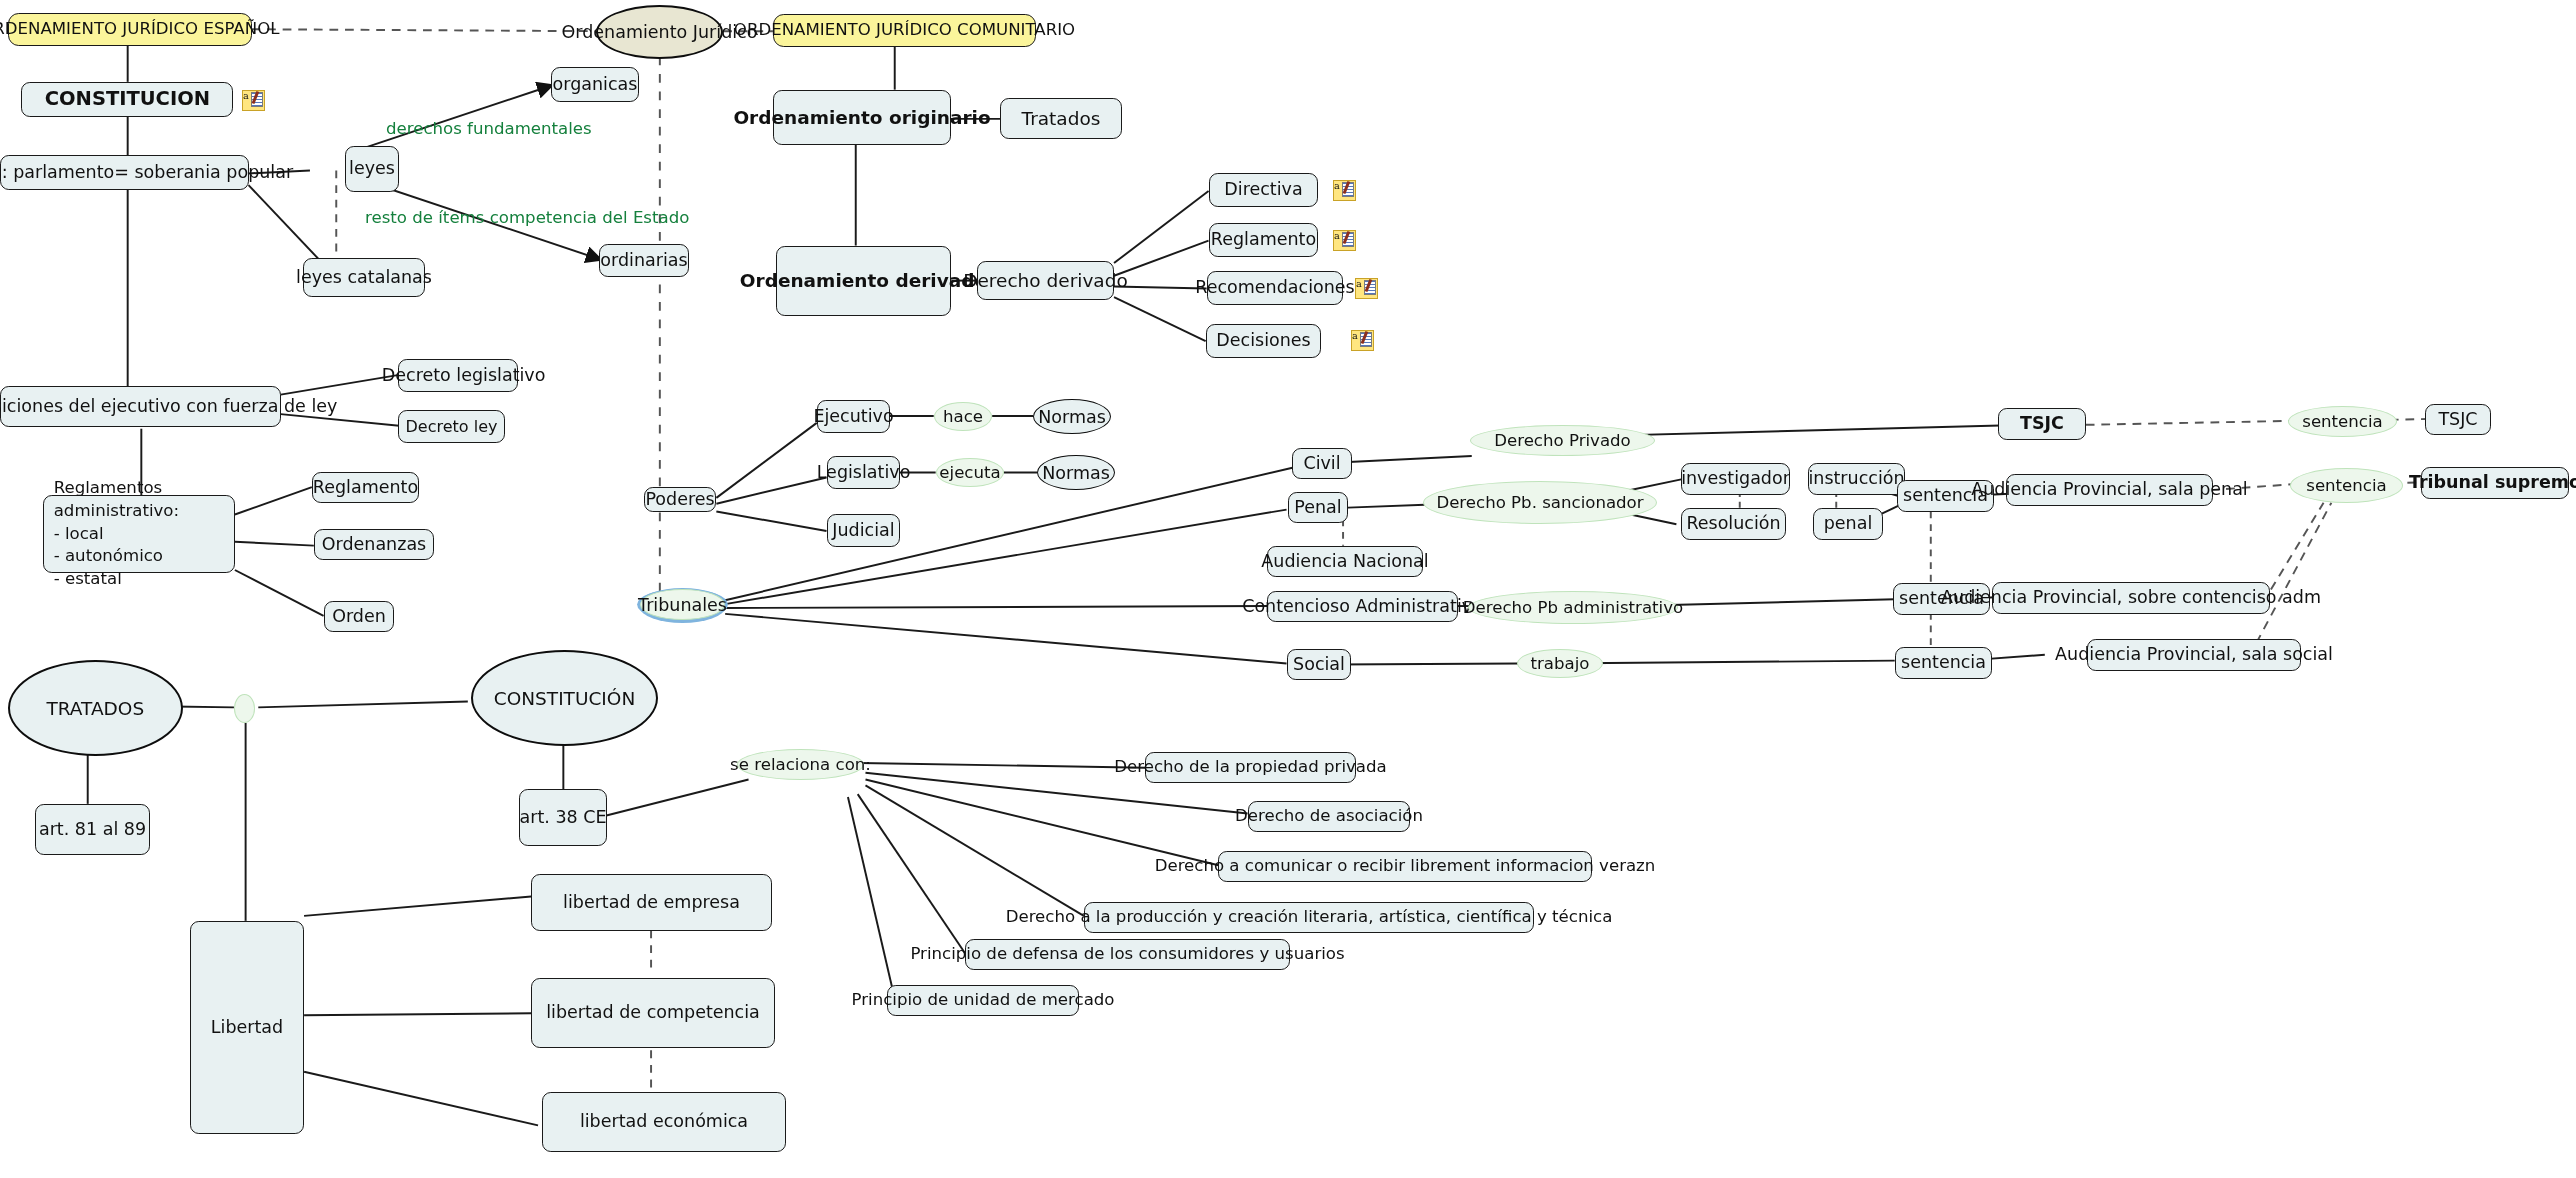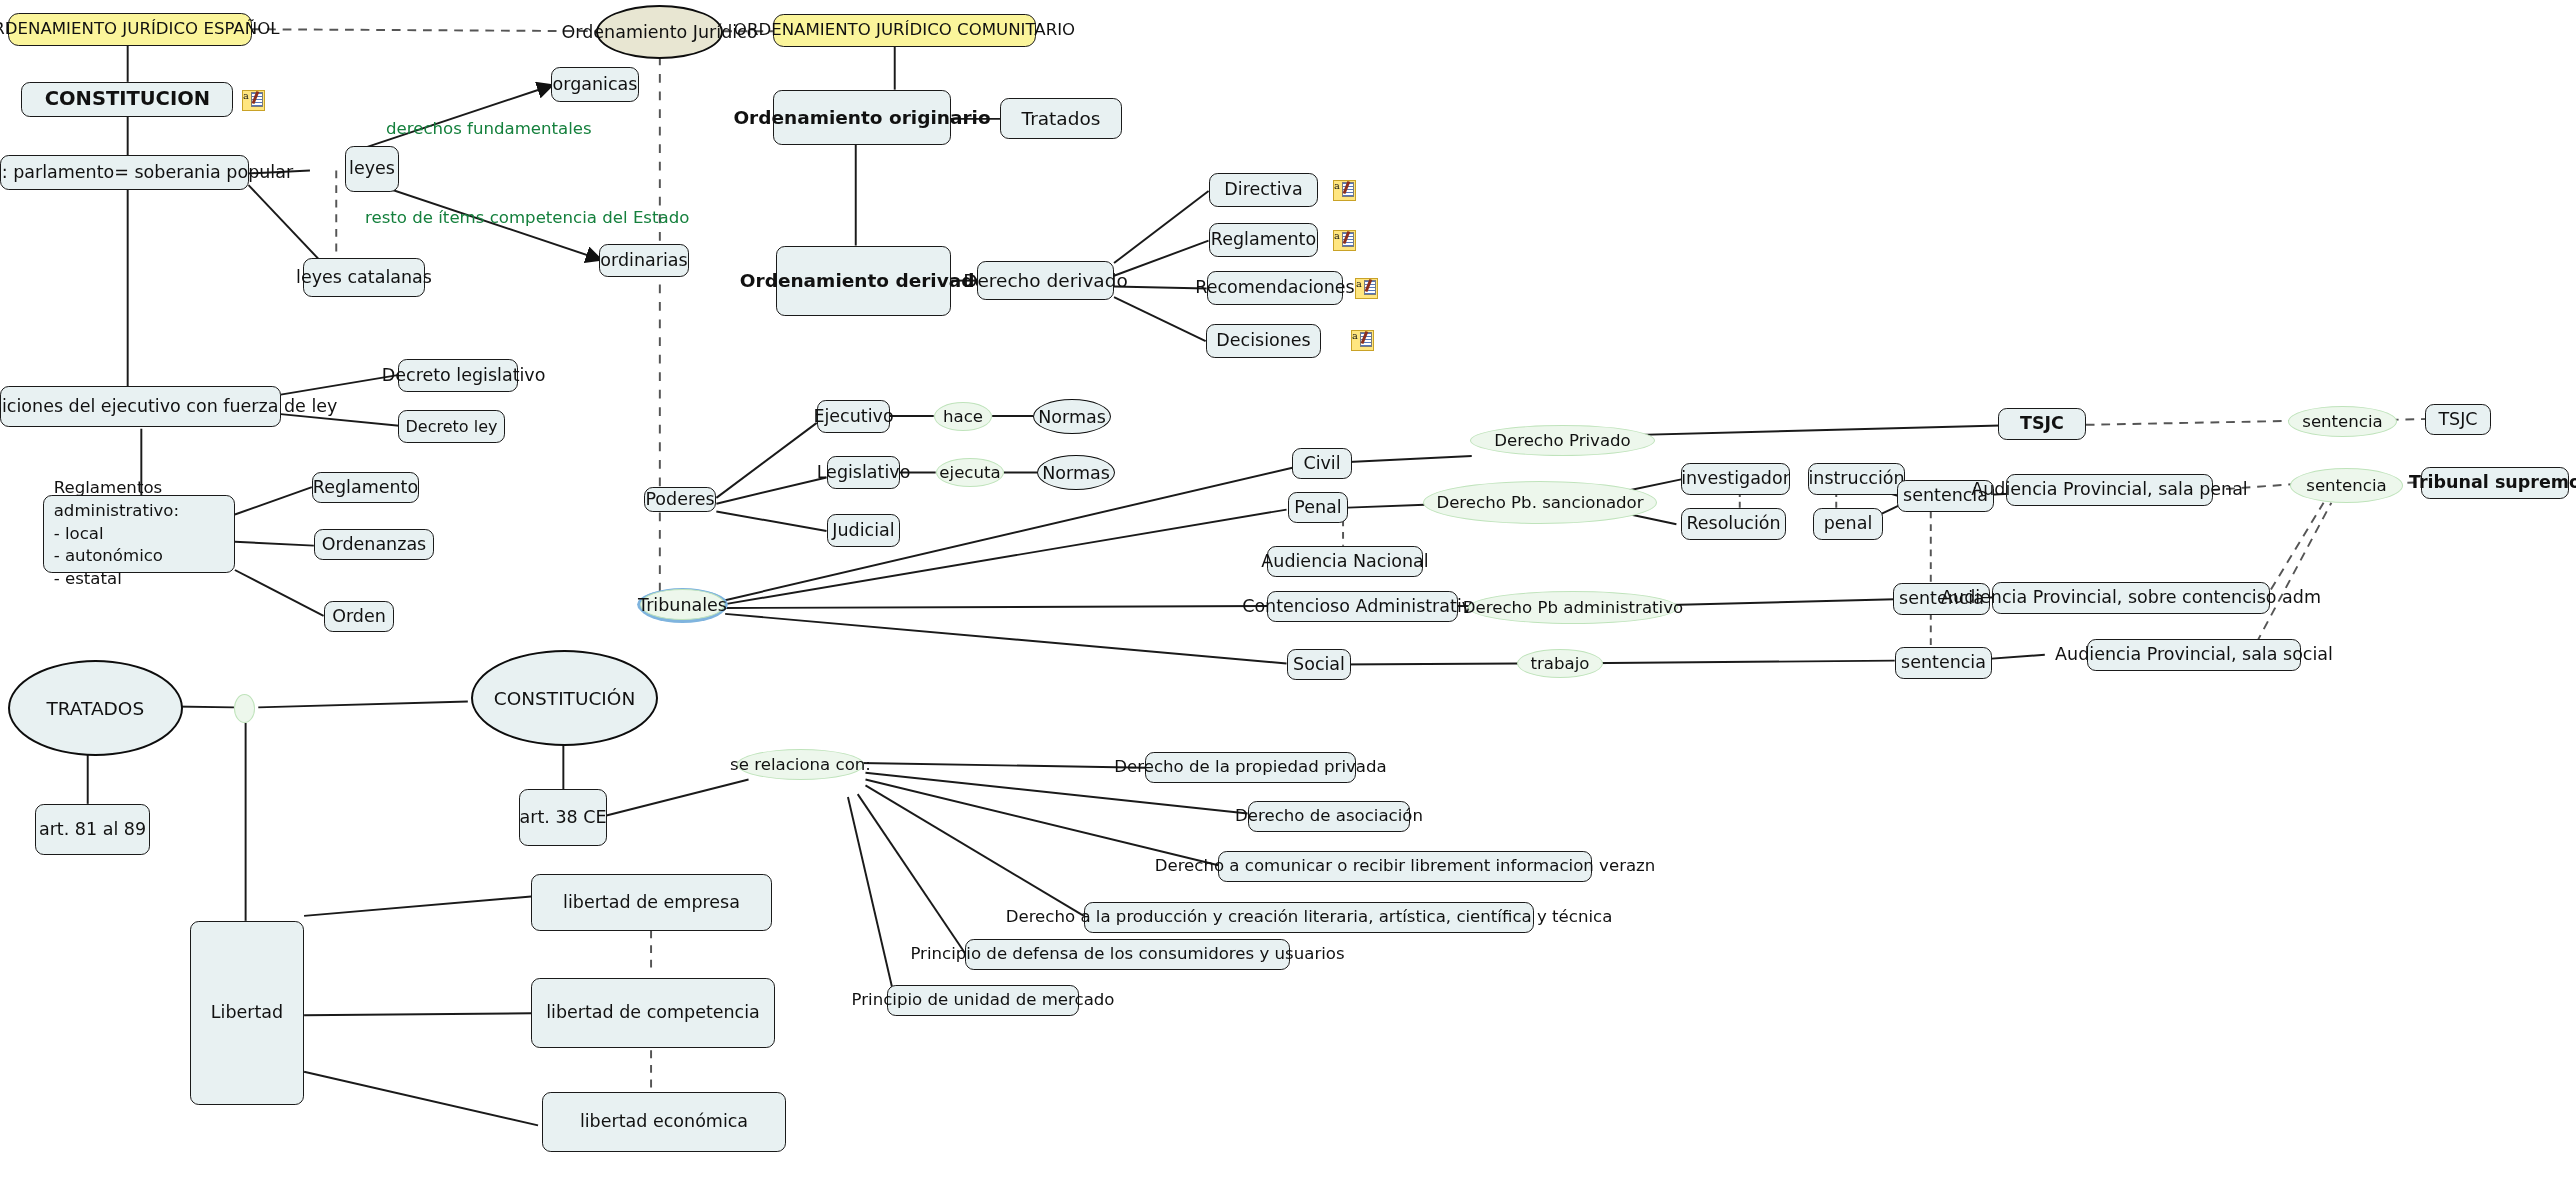--- a/index.html
+++ b/index.html
@@ -403,21 +403,21 @@
   <div class="ellipse blue" style="left:7.8px; top:660px; width:175px; height:96px; font-size:18.5px;">TRATADOS</div>
 
   <div class="node" style="left:35px; top:804px; width:115px; height:51px; font-size:17.5px;">art. 81 al 89</div>
 
   <div class="linklabel" style="left:234px; top:694px; width:21.4px; height:29px;"></div>
 
   <div class="ellipse blue" style="left:471px; top:650px; width:187px; height:96px; font-size:18.5px;">CONSTITUCIÓN</div>
 
   <div class="node" style="left:519px; top:789px; width:88px; height:57px; font-size:17.5px;">art. 38 CE</div>
 
-  <div class="node" style="left:190px; top:921px; width:114px; height:184px; font-size:17.5px;">Libertad</div>
+  <div class="node" style="left:190px; top:921px; width:114px; height:213px; font-size:17.5px;">Libertad</div>
 
   <div class="node" style="left:531px; top:874px; width:241px; height:57px; font-size:17.5px;">libertad de empresa</div>
 
   <div class="node" style="left:531px; top:978px; width:244px; height:70px; font-size:17.5px;">libertad de competencia</div>
 
   <div class="node" style="left:542px; top:1092px; width:244px; height:60px; font-size:17.5px;">libertad económica</div>
 
   <div class="linklabel" style="left:737px; top:749px; width:127px; height:31px;">se relaciona con:</div>
 
   <div class="node" style="left:1145px; top:752px; width:211px; height:31px; font-size:16.6px;">Derecho de la propiedad privada</div>

